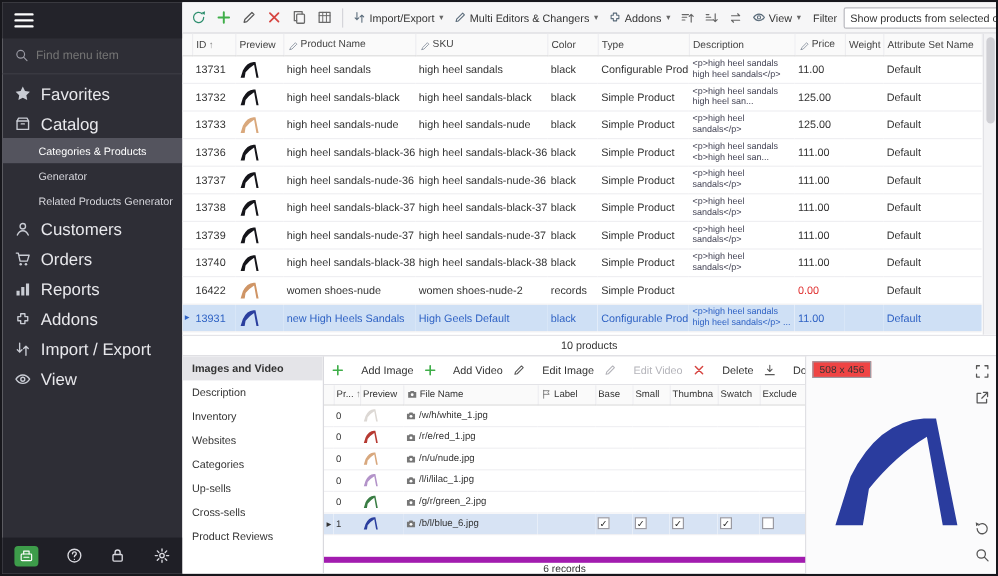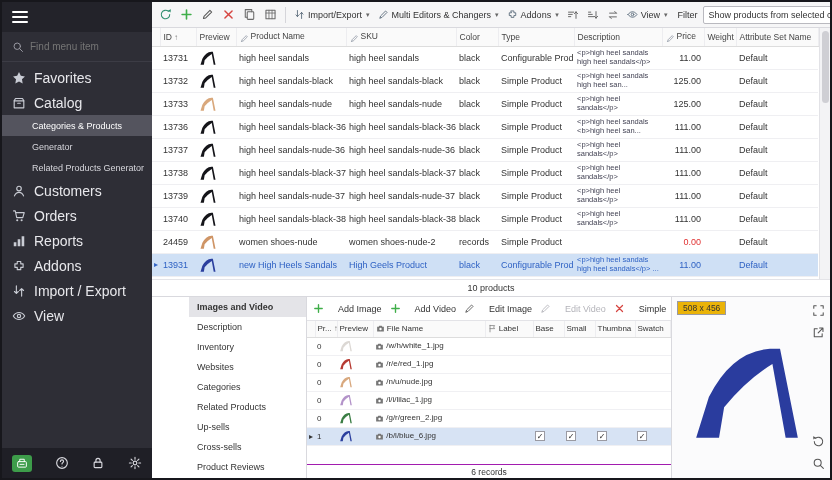--- a/index.html
+++ b/index.html
@@ -31,53 +31,53 @@
   .chev{font-size:7px;color:#666;margin-left:1px;}
   .tb-spacer{flex:1;}
   .f-label{margin:0 3px;color:#333;}
   .filter-select{display:inline-flex;align-items:center;gap:4px;border:1px solid #b9b9bf;background:#fff;height:18px;padding:0 5px;border-radius:2px;cursor:pointer;}
 
   .grid-wrap{height:252px;display:flex;border-bottom:1px solid #e4e4e8;overflow:hidden;flex-shrink:0;}
   table.pgrid{border-collapse:collapse;table-layout:fixed;width:666px;font-size:9px;color:#333;flex-shrink:0;}
   .pgrid th{height:18px;background:#fafafa;border-bottom:1px solid #ddd;border-right:1px solid #ededf0;font-weight:normal;font-size:8.5px;color:#444;text-align:left;padding:0 3px;overflow:hidden;white-space:nowrap;}
   .pgrid td{height:23px;border-bottom:1px solid #efeff2;padding:0 3px;overflow:hidden;white-space:nowrap;}
   .pgrid td.desc{font-size:7.5px;white-space:normal;line-height:1.15;color:#445;}
-  .pgrid td.price{text-align:right;}
+  .pgrid td.price{}
   .pgrid td.price.red{color:#e03131;margin-top:10px;}
   .pgrid tr.sel{background:#cfe0f5;}
   .pgrid tr.mod td{color:#2f62c4;}
   .pgrid td.ind{padding:0;text-align:center;font-size:8px;color:#445;}
   .pgrid td svg{vertical-align:middle;}
   .sortmark{color:#888;font-size:8px;margin-left:2px;}
   .th-ic{margin-right:2px;color:#8a93a0;vertical-align:-2px;}
   .vscroll{width:12px;background:#f3f3f5;border-left:1px solid #e2e2e6;position:relative;flex-shrink:0;}
   .vscroll .thumb{position:absolute;top:3px;left:2px;right:2px;height:72px;background:#cfcfd4;border-radius:4px;}
 
   .grid-footer{height:17px;display:flex;align-items:center;justify-content:center;font-size:9px;color:#333;border-bottom:1px solid #d9d9de;flex-shrink:0;}
 
-  .bottom{flex:1;display:flex;min-height:0;padding-left:37px;}
+  .bottom{flex:1;display:flex;min-height:0;}
   .tabs{width:118px;border-right:1px solid #d9d9de;flex-shrink:0;overflow:hidden;}
   .tab{height:20px;display:flex;align-items:center;padding:0 8px;font-size:9px;color:#333;cursor:pointer;white-space:nowrap;overflow:hidden;}
   .tab.active{background:#e4e4e8;font-weight:bold;}
 
   .images{flex:1;display:flex;flex-direction:column;min-width:0;border-right:1px solid #d9d9de;}
   .img-toolbar{height:24px;display:flex;align-items:center;gap:8px;padding:0 6px;border-bottom:1px solid #e3e3e7;font-size:9px;color:#333;white-space:nowrap;overflow:hidden;flex-shrink:0;}
   .img-btn{display:inline-flex;align-items:center;gap:14px;cursor:pointer;}
   .img-btn.disabled{color:#b4b4ba;}
   .img-grid-area{flex:1;overflow:hidden;}
   table.igrid{border-collapse:collapse;table-layout:fixed;width:401px;font-size:8px;color:#333;}
   .igrid th{height:16px;background:#fafafa;border-bottom:1px solid #ddd;border-right:1px solid #ededf0;font-weight:normal;font-size:8px;text-align:left;padding:0 2px;overflow:hidden;white-space:nowrap;}
   .igrid td{height:18px;border-bottom:1px solid #f0f0f3;padding:0 2px;overflow:hidden;white-space:nowrap;}
   .igrid tr.sel{background:#d7e3f4;}
   .igrid td svg{vertical-align:middle;}
   .cb{display:inline-block;width:10px;height:10px;border:1px solid #9a9aa2;background:#fff;font-size:8px;line-height:9px;text-align:center;color:#2b2b2b;vertical-align:middle;}
-  .img-footer{height:14px;display:flex;align-items:center;justify-content:center;font-size:8.5px;color:#333;border-top:1px solid #a21caf;flex-shrink:0;}
+  .img-footer{height:14px;display:flex;align-items:center;justify-content:center;font-size:8.5px;color:#333;border-top:5px solid #a21caf;flex-shrink:0;}
 
   .preview{width:158px;position:relative;background:#fbfbfc;flex-shrink:0;}
-  .pv-size{position:absolute;top:4px;left:5px;border:1px solid #9a9aa2;background:#eab308;font-size:8.5px;padding:1px 5px;color:#333;}
+  .pv-size{position:absolute;top:4px;left:5px;border:1px solid #9a9aa2;background:#ef4444;font-size:8.5px;padding:1px 5px;color:#333;}
   .pv-expand{position:absolute;top:4px;right:5px;color:#555;cursor:pointer;}
   .pv-ext{position:absolute;top:26px;right:5px;color:#555;cursor:pointer;}
   .pv-img{position:absolute;top:34px;left:14px;}
   .pv-rot{position:absolute;bottom:28px;right:5px;color:#555;cursor:pointer;}
   .pv-zoom{position:absolute;bottom:6px;right:5px;color:#555;cursor:pointer;}
 
   svg.ic{fill:none;stroke:currentColor;stroke-width:1.3;stroke-linecap:round;stroke-linejoin:round;display:inline-block;vertical-align:middle;}
 </style>
 </head>
 <body>
@@ -432,41 +432,41 @@
                 <td>high heel sandals-black-38</td>
                 <td>black</td>
                 <td>Simple Product</td>
                 <td class="desc">&lt;p&gt;high heel sandals&lt;/p&gt;</td>
                 <td class="price">111.00</td>
                 <td></td>
                 <td>Default</td>
               </tr>
               <tr class="">
                 <td class="ind"></td>
-                <td>24459</td>
+                <td>16422</td>
                 <td><svg width="18" height="18" viewBox="0 0 24 24">
                     <path d="M2 21 L4.5 13 Q9 4 16.5 3.5 L18.5 3.5 L22 21 L19.6 21 L17 6.5 Q12 9.5 7.5 15 L6.5 21 Z" fill="#cf9566"></path>
                   </svg></td>
                 <td>women shoes-nude</td>
                 <td>women shoes-nude-2</td>
                 <td>records</td>
                 <td>Simple Product</td>
                 <td class="desc"></td>
                 <td class="price red">0.00</td>
                 <td></td>
                 <td>Default</td>
               </tr>
               <tr class="sel mod">
                 <td class="ind">▸</td>
                 <td>13931</td>
                 <td><svg width="18" height="18" viewBox="0 0 24 24">
                     <path d="M2 21 L4.5 13 Q9 4 16.5 3.5 L18.5 3.5 L22 21 L19.6 21 L17 6.5 Q12 9.5 7.5 15 L6.5 21 Z" fill="#2b3f9e"></path>
                   </svg></td>
                 <td>new High Heels Sandals</td>
-                <td>High Geels Product</td>
+                <td>High Geels Default</td>
                 <td>black</td>
                 <td>Configurable Product</td>
                 <td class="desc">&lt;p&gt;high heel sandals high heel sandals&lt;/p&gt; ...</td>
                 <td class="price">11.00</td>
                 <td></td>
                 <td>Default</td>
               </tr>
             </tbody>
           </table>
         </div>
@@ -486,23 +486,20 @@
             <span>Description</span>
           </div>
           <div class="tab">
             <span>Inventory</span>
           </div>
           <div class="tab">
             <span>Websites</span>
           </div>
           <div class="tab">
             <span>Categories</span>
-          </div>
-          <div class="tab">
-            <span>Related Products</span>
           </div>
           <div class="tab">
             <span>Up-sells</span>
           </div>
           <div class="tab">
             <span>Cross-sells</span>
           </div>
           <div class="tab">
             <span>Product Reviews</span>
           </div>
@@ -531,21 +528,21 @@
             <span class="img-btn disabled">
               <span style="color:#b4b4ba"><svg class="ic" width="11" height="11" viewBox="0 0 16 16">
                   <path d="M3 13l.7-2.8L11 2.9l2.1 2.1L5.8 12.3 3 13z"></path>
                 </svg></span>
               <span>Edit Video</span>
             </span>
             <span class="img-btn">
               <span style="color:#d64541"><svg class="ic" width="11" height="11" viewBox="0 0 16 16">
                   <path d="M3.6 3.6l8.8 8.8M12.4 3.6l-8.8 8.8" stroke-width="1.8"></path>
                 </svg></span>
-              <span>Simple</span>
+              <span>Delete</span>
             </span>
             <span class="img-btn">
               <span style="color:#5a5a5a"><svg class="ic" width="11" height="11" viewBox="0 0 16 16">
                   <path d="M8 2v7.6M8 9.6L5.2 6.8M8 9.6l2.8-2.8M2.6 13.4h10.8"></path>
                 </svg></span>
               <span>Download Image</span>
             </span>
             <span class="img-btn">
               <span style="color:#5a5a5a"><svg class="ic" width="11" height="11" viewBox="0 0 16 16">
                   <path d="M2.2 8h11.6M13.8 8l-2.6-2.6M13.8 8l-2.6 2.6M2.2 8l2.6-2.6M2.2 8l2.6 2.6"></path>

